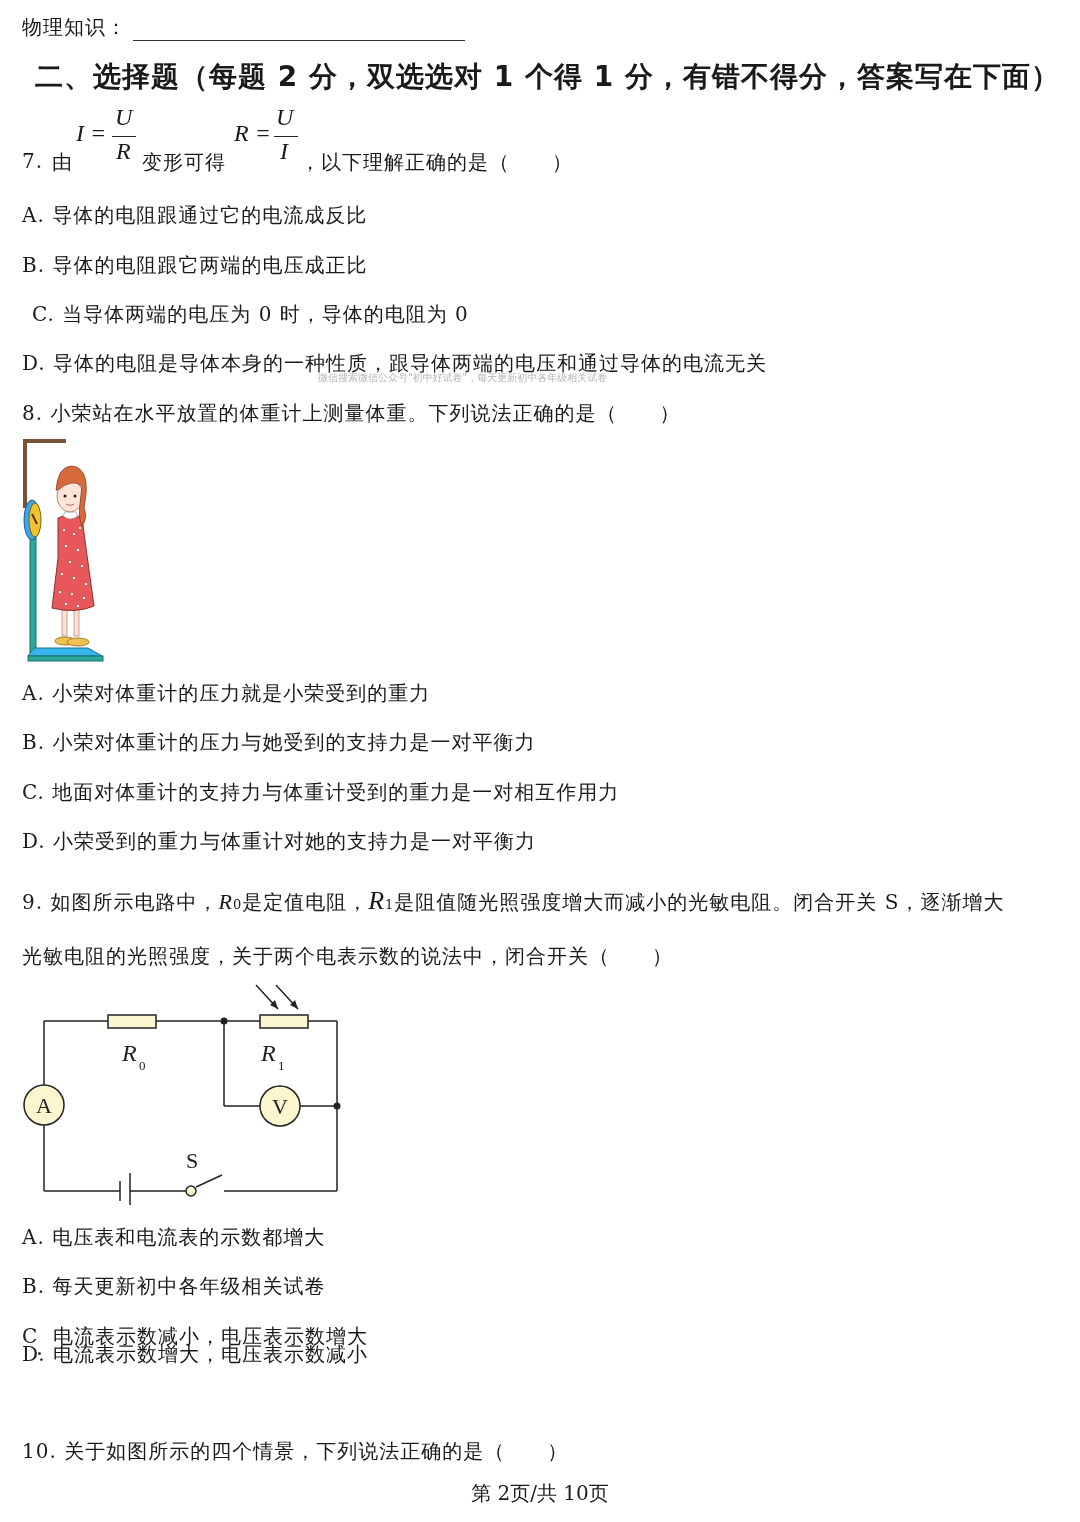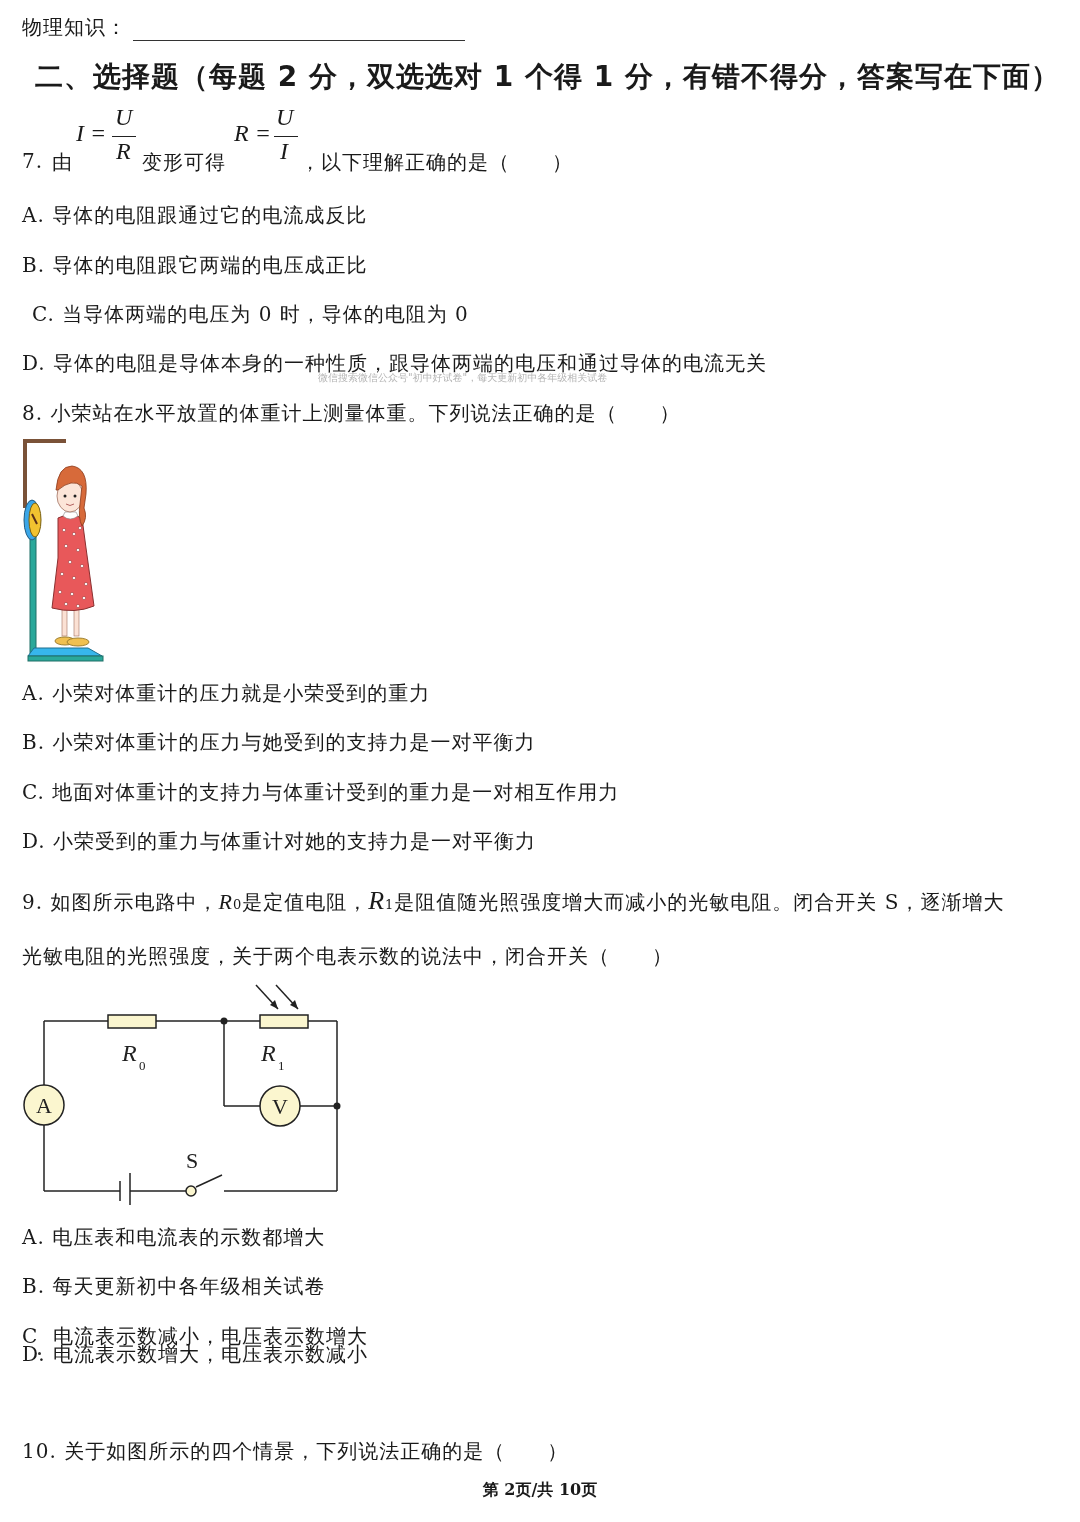--- a/index.html
+++ b/index.html
@@ -8,21 +8,21 @@
     font-family: "DejaVu Serif", "Liberation Serif", serif;
     color: #1a1a1a;
   }
   .abs { position: absolute; white-space: nowrap; }
   .txt { font-size: 20px; letter-spacing: 1px; }
   .label-line { display: inline-block; width: 332px; border-bottom: 1px solid #333; vertical-align: bottom; margin-left: 6px; height: 18px; }
   .section-title { font-size: 28px; font-weight: bold; letter-spacing: 1px; font-family: "DejaVu Sans", "Liberation Sans", sans-serif; margin-left: 13px; }
   .frac { position: absolute; font-family: "Liberation Serif", serif; font-style: italic; font-size: 24px; }
   .frac .bar { position: absolute; height: 1px; background: #222; }
   .watermark { font-size: 10px; color: #b5b5b5; letter-spacing: 0; font-family: "DejaVu Sans", sans-serif; }
-  .footer { font-size: 16px; font-weight: bold; }
+  .footer { font-size: 20px; }
   .sub { font-size: 13px; font-style: normal; }
   .ital { font-family: "Liberation Serif", serif; font-style: italic; }
 </style>
 </head>
 <body>
 
 <div class="abs txt" style="left:22px; top:14px;">
   <span>物理知识：</span><span class="label-line"></span>
 </div>
 <div class="abs section-title" style="left:22px; top:58px;">二、选择题（每题 2 分，双选选对 1 个得 1 分，有错不得分，答案写在下面）</div>

